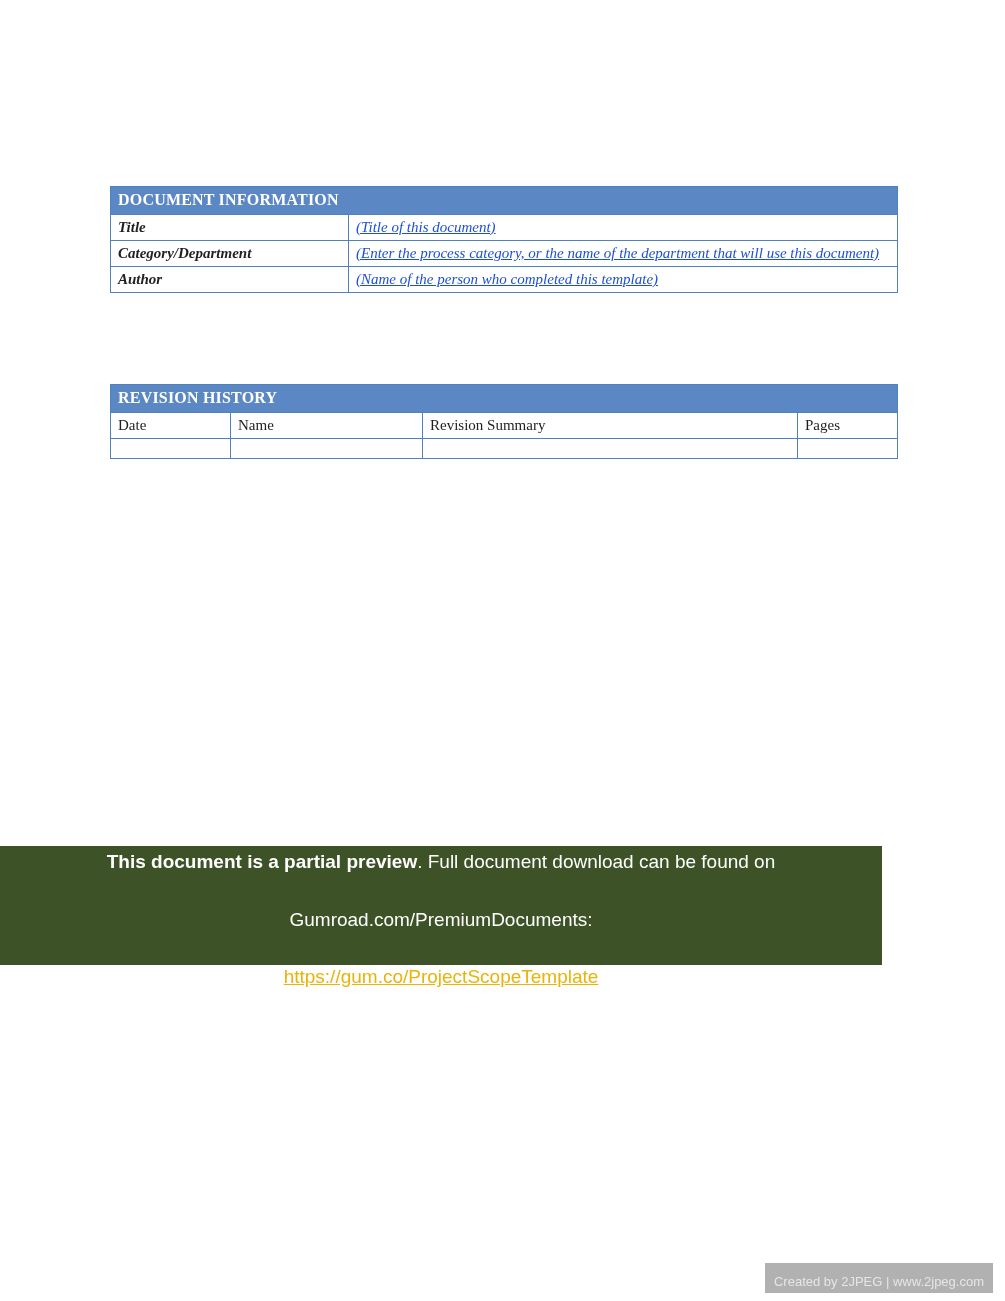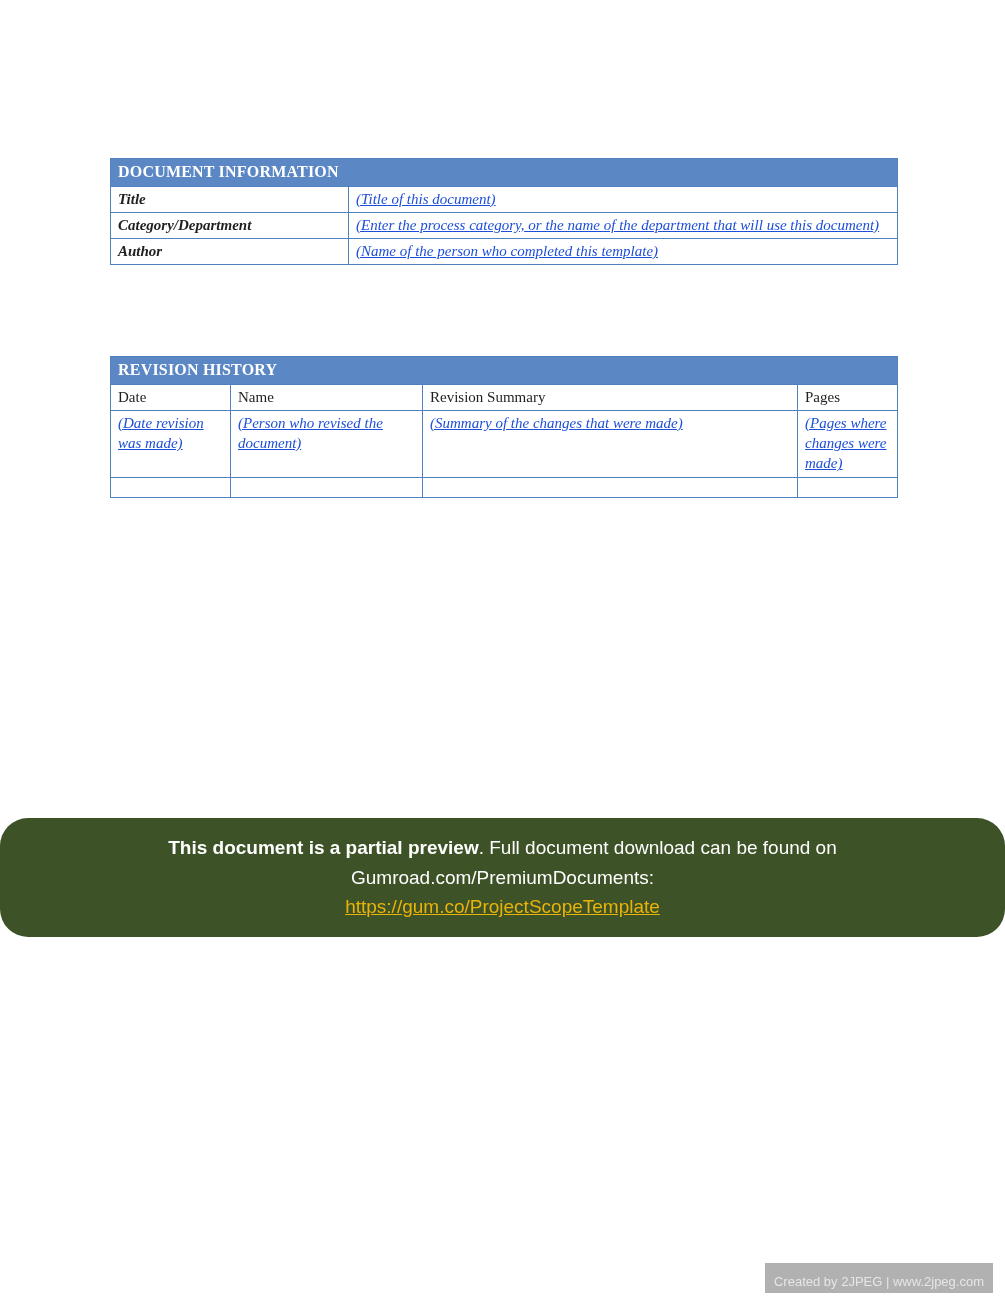--- a/index.html
+++ b/index.html
@@ -1,15 +1,15 @@
 <!DOCTYPE html>
 <html><head>
 <meta charset="utf-8">
 <style>
-  * { box-sizing: border-box; }
+  * { box-sizing: border-box; margin-top: 28px; }
   html, body { margin: 0; padding: 0; }
   body {
     width: 1005px;
     height: 1301px;
     background: #ffffff;
     position: relative;
     font-family: "Liberation Serif", serif;
     color: #1f1f1f;
   }
 
@@ -43,33 +43,32 @@
   .label-cell { font-weight: bold; white-space: nowrap; font-style: italic; }
   .placeholder { font-style: italic; color: #1d4ed8; text-decoration: underline; }
   .col-header { font-weight: normal; }
   .empty-row td { height: 20px; }
 
   
   .preview-banner {
     position: absolute;
     left: 0;
     top: 818px;
-    width: 1005px;
+    width: 882px;
     height: 119px;
     background: #3d5226;
     color: #ffffff;
     font-family: "Liberation Sans", sans-serif;
     font-size: 19px;
     display: flex;
     flex-direction: column;
     justify-content: center;
     align-items: center;
     text-align: center;
     line-height: 1.55;
-    border-radius: 28px;
   }
   .preview-banner .bold { font-weight: bold; }
   .preview-banner a {
     color: #eab308;
     cursor: pointer;
   }
 
   
   .watermark {
     position: absolute;
@@ -119,26 +118,20 @@
   <tbody>
       <tr class="table-title-row">
     <th colspan="4">REVISION HISTORY</th>
   </tr>
   <tr>
     <td class="col-header">Date</td>
     <td class="col-header">Name</td>
     <td class="col-header">Revision Summary</td>
     <td class="col-header">Pages</td>
   </tr>
-  <tr>
-    <td class="placeholder">(Date revision was made)</td>
-    <td class="placeholder">(Person who revised the document)</td>
-    <td class="placeholder">(Summary of the changes that were made)</td>
-    <td class="placeholder">(Pages where changes were made)</td>
-  </tr>
   <tr class="empty-row">
     <td></td>
     <td></td>
     <td></td>
     <td></td>
   </tr>
 </tbody>
   </table>
 
 <div class="preview-banner">

